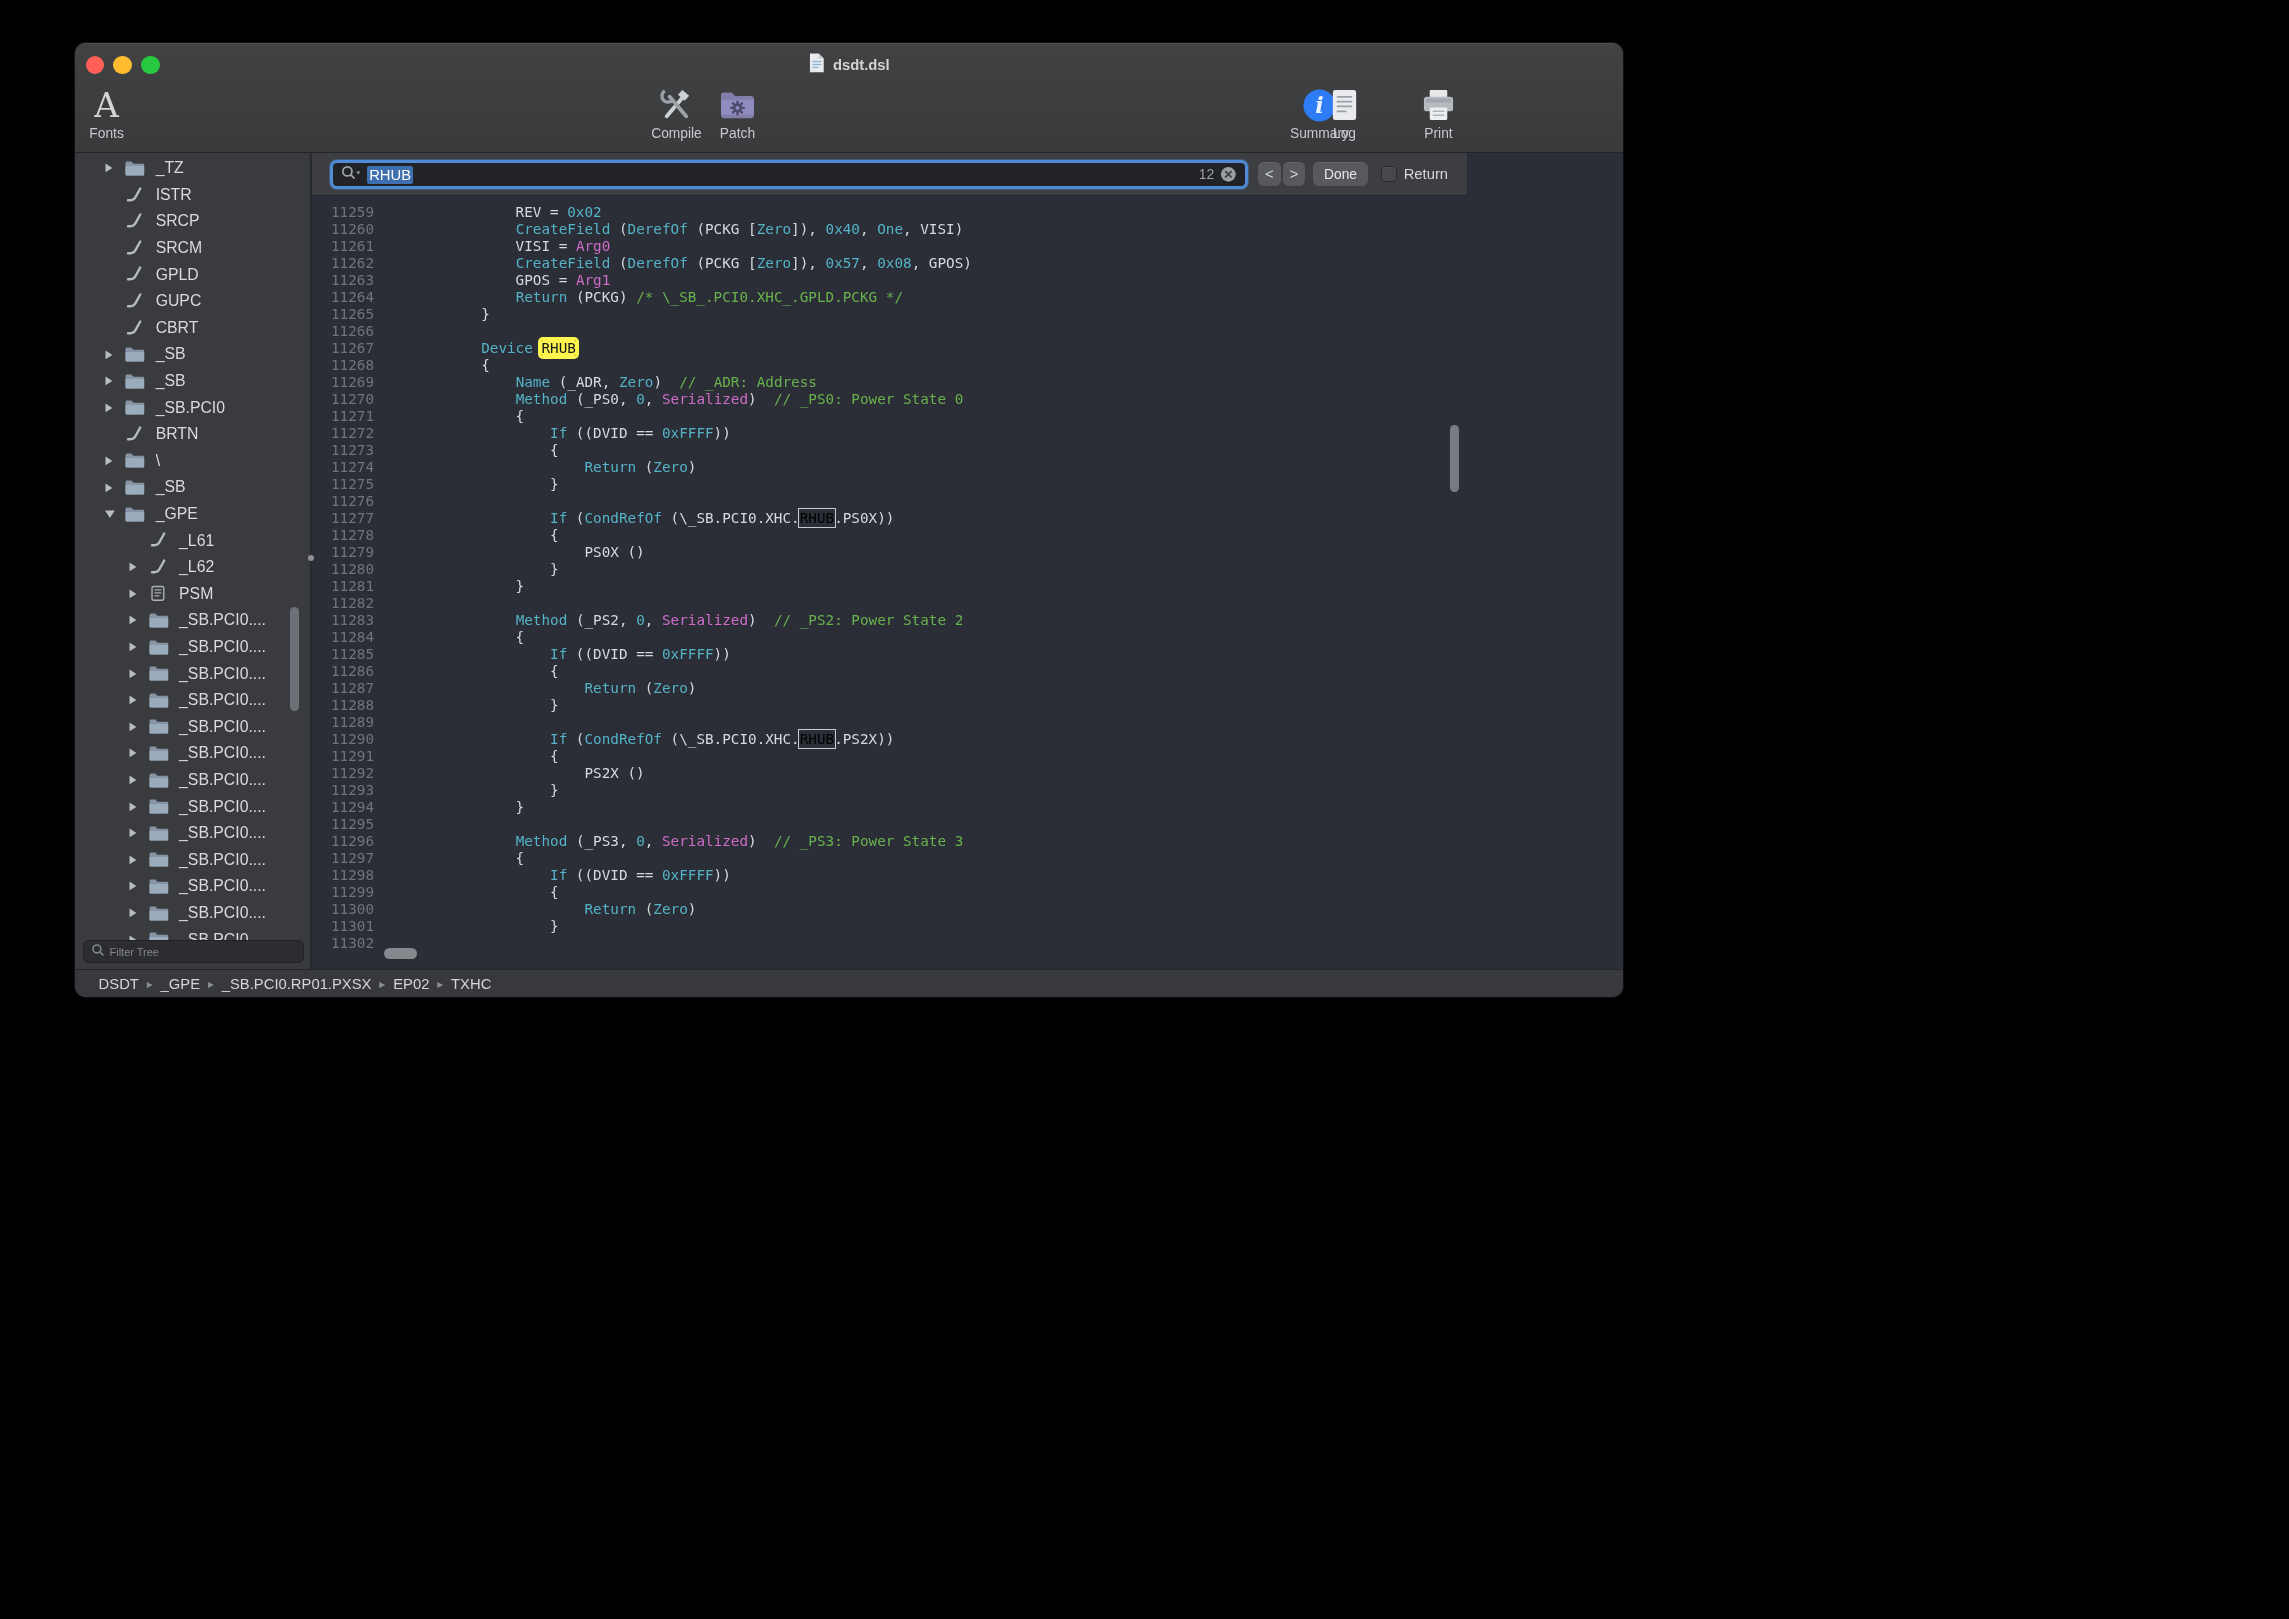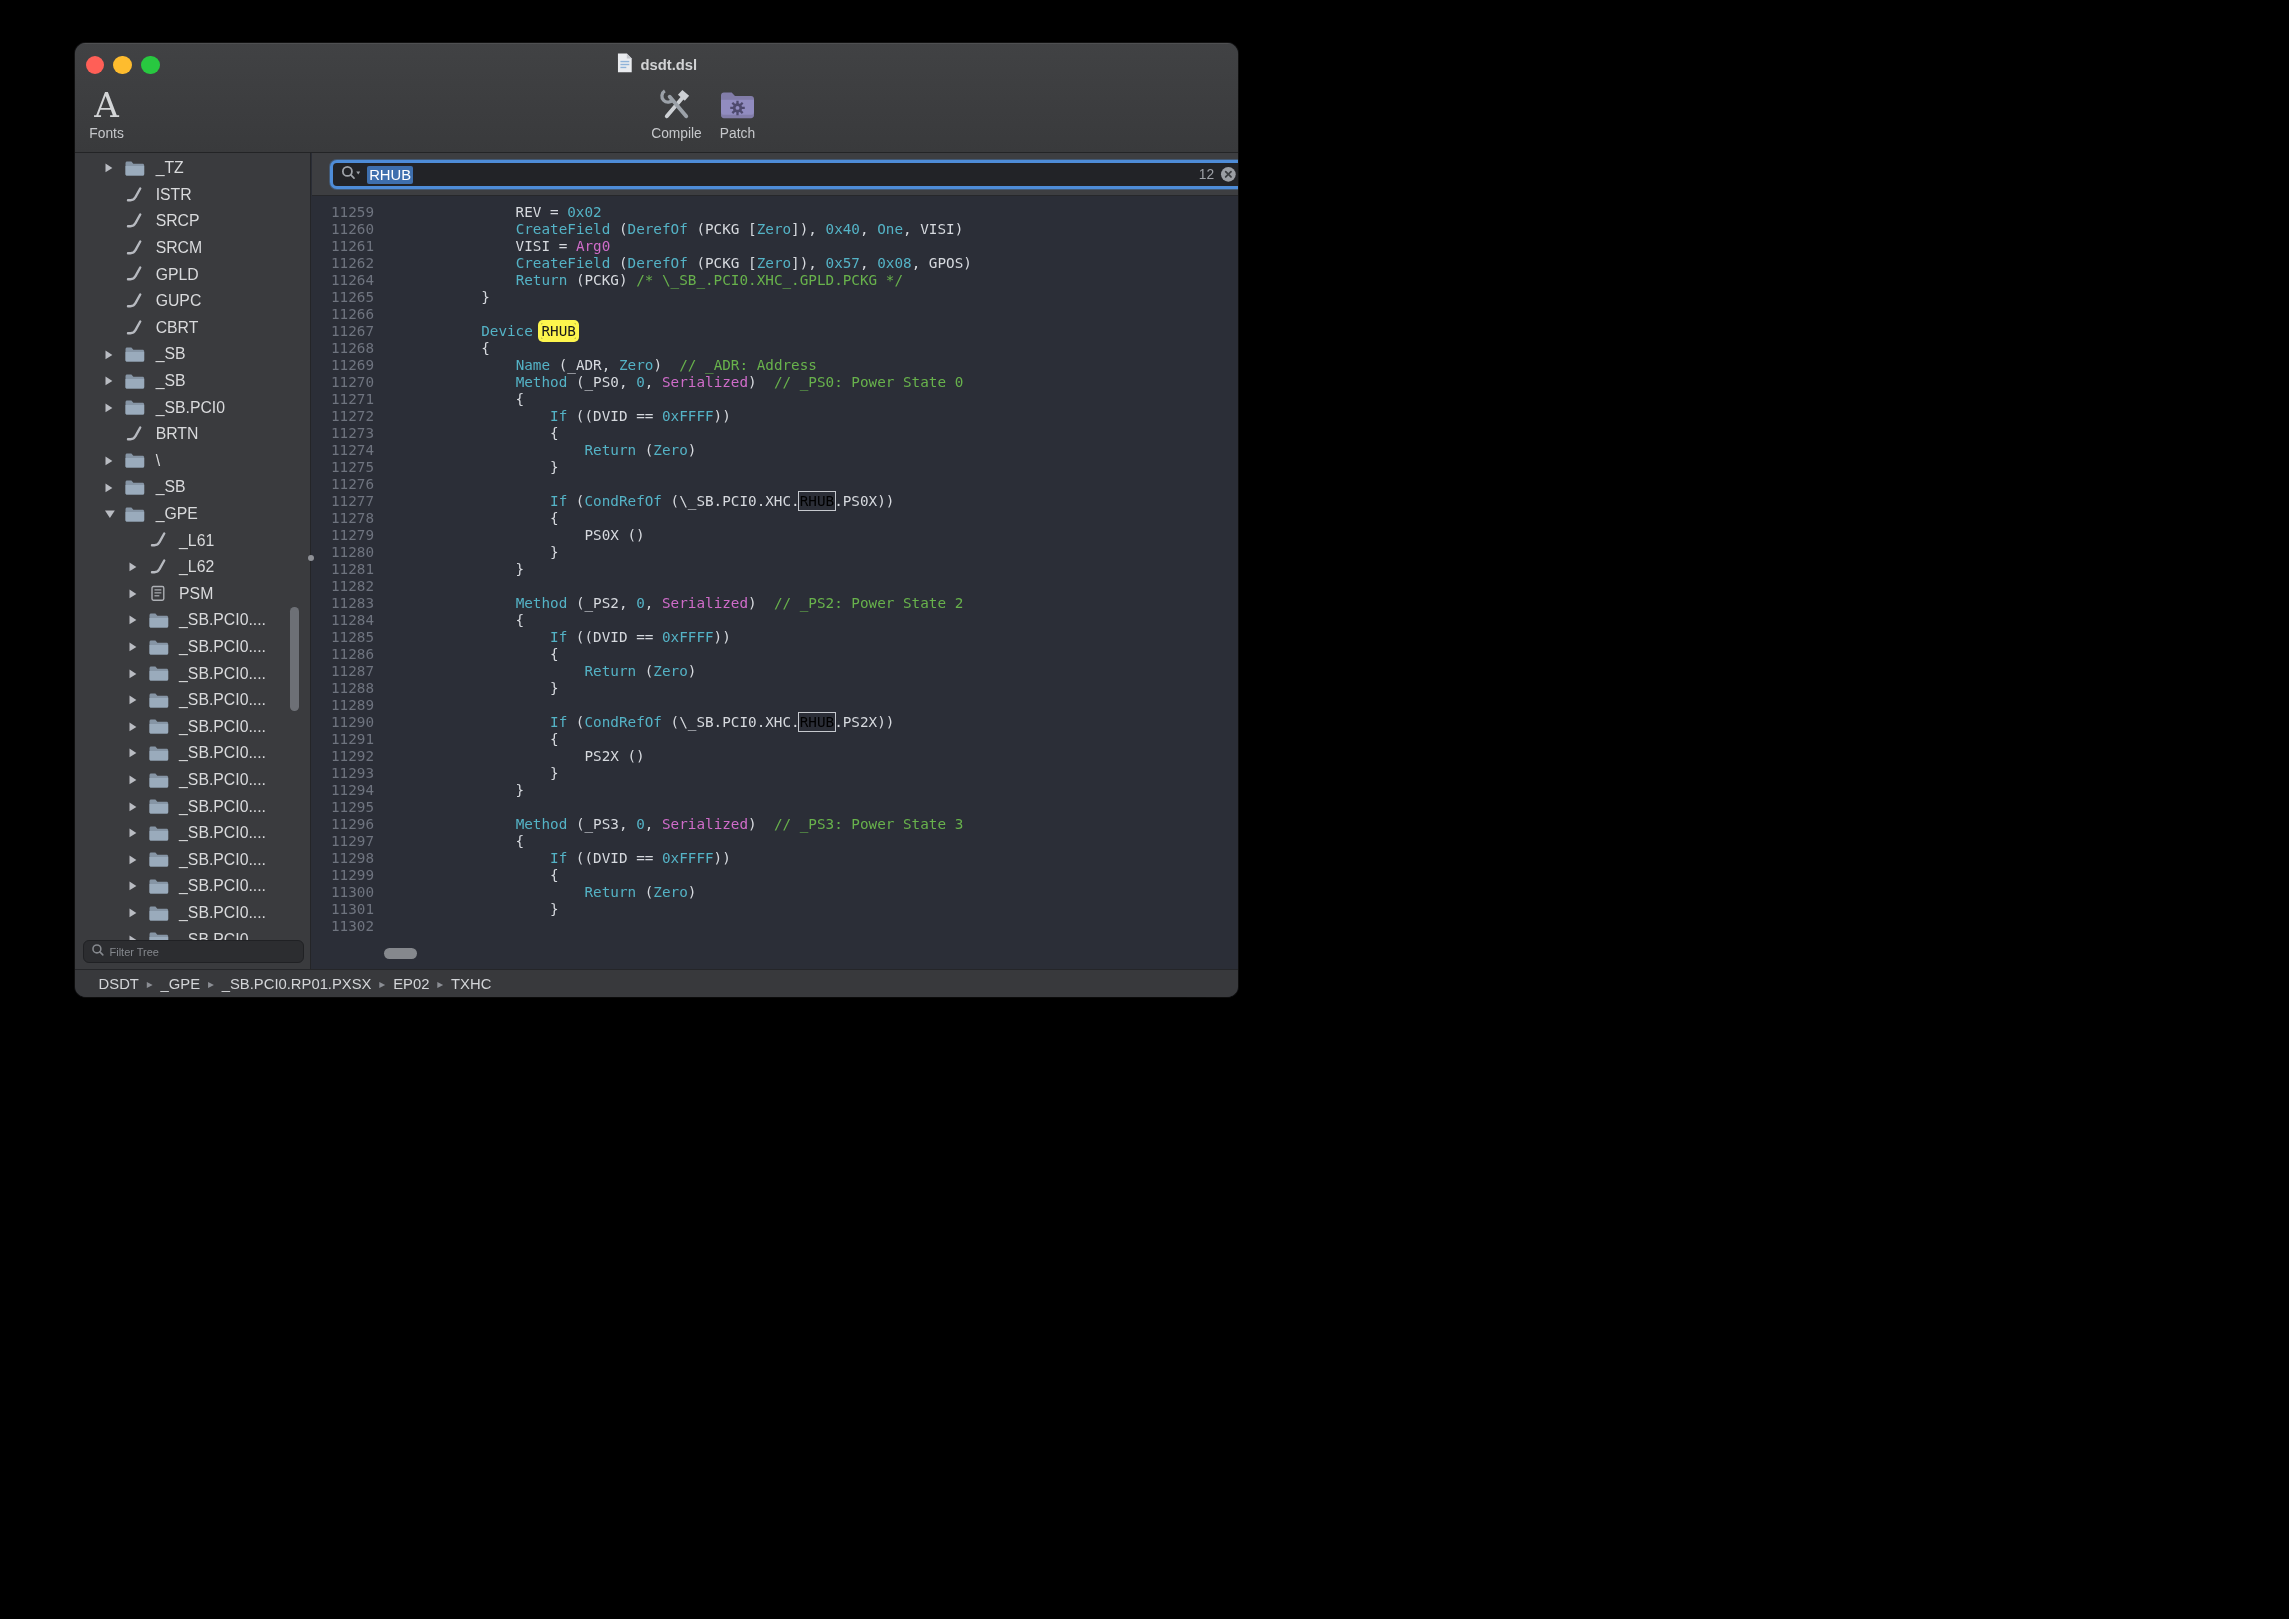--- a/index.html
+++ b/index.html
@@ -1,20 +1,20 @@
 <!DOCTYPE html>
 <html><head>
 <meta charset="utf-8">
 <style>
   * { margin:0; padding:0; box-sizing:border-box; }
   html,body { background:#000; }
   body { width:2289px; height:1619px; position:relative; overflow:hidden;
          font-family:"Liberation Sans", sans-serif; }
 
-  .window { position:absolute; left:75px; top:43px; width:1163px; height:954px;
+  .window { position:absolute; left:75px; top:43px; width:1548px; height:954px;
             border-radius:10.8px; overflow:hidden; background:#2b2e37;
             box-shadow:0 29.6px 69px rgba(0,0,0,.6), 0 0 0 1px rgba(255,255,255,.08);padding-left:40px; }
 
   
   .header { position:absolute; left:0; top:0; width:100%; height:110px;
             background:linear-gradient(#414244,#393a3c); border-bottom:1px solid #232426;
             box-shadow:inset 0 1px 0 rgba(255,255,255,.08); }
   .traffic { position:absolute; left:10.8px; top:12.8px; display:flex; gap:8.9px; }
   .tl { width:18.7px; height:18.7px; border-radius:50%; }
   .tl-close { background:#ff5f57; } .tl-min { background:#febc2e; } .tl-zoom { background:#28c840; }
@@ -624,20 +624,21 @@
         <span class="replace-label">Return</span>
       </div>
     </div>
 
     <div class="code-area">
       <div>
           <div class="code-line"><span class="ln">11259</span><span class="ct"><span class="tok-d">                REV = </span><span class="tok-n">0x02</span></span></div>
           <div class="code-line"><span class="ln">11260</span><span class="ct"><span class="tok-d">                </span><span class="tok-k">CreateField</span><span class="tok-d"> (</span><span class="tok-k">DerefOf</span><span class="tok-d"> (PCKG [</span><span class="tok-k">Zero</span><span class="tok-d">]), </span><span class="tok-n">0x40</span><span class="tok-d">, </span><span class="tok-k">One</span><span class="tok-d">, VISI)</span></span></div>
           <div class="code-line"><span class="ln">11261</span><span class="ct"><span class="tok-d">                VISI = </span><span class="tok-a">Arg0</span></span></div>
           <div class="code-line"><span class="ln">11262</span><span class="ct"><span class="tok-d">                </span><span class="tok-k">CreateField</span><span class="tok-d"> (</span><span class="tok-k">DerefOf</span><span class="tok-d"> (PCKG [</span><span class="tok-k">Zero</span><span class="tok-d">]), </span><span class="tok-n">0x57</span><span class="tok-d">, </span><span class="tok-n">0x08</span><span class="tok-d">, GPOS)</span></span></div>
+          <div class="code-line"><span class="ln">11263</span><span class="ct"><span class="tok-d">                GPOS = </span><span class="tok-a">Arg1</span></span></div>
           <div class="code-line"><span class="ln">11264</span><span class="ct"><span class="tok-d">                </span><span class="tok-k">Return</span><span class="tok-d"> (PCKG) </span><span class="tok-c">/* \_SB_.PCI0.XHC_.GPLD.PCKG */</span></span></div>
           <div class="code-line"><span class="ln">11265</span><span class="ct"><span class="tok-d">            }</span></span></div>
           <div class="code-line"><span class="ln">11266</span><span class="ct"></span></div>
           <div class="code-line"><span class="ln">11267</span><span class="ct"><span class="tok-d">            </span><span class="tok-k">Device</span><span class="tok-d"> </span><span class="tok-hl">RHUB</span></span></div>
           <div class="code-line"><span class="ln">11268</span><span class="ct"><span class="tok-d">            {</span></span></div>
           <div class="code-line"><span class="ln">11269</span><span class="ct"><span class="tok-d">                </span><span class="tok-k">Name</span><span class="tok-d"> (_ADR, </span><span class="tok-k">Zero</span><span class="tok-d">)  </span><span class="tok-c">// _ADR: Address</span></span></div>
           <div class="code-line"><span class="ln">11270</span><span class="ct"><span class="tok-d">                </span><span class="tok-k">Method</span><span class="tok-d"> (_PS0, </span><span class="tok-n">0</span><span class="tok-d">, </span><span class="tok-a">Serialized</span><span class="tok-d">)  </span><span class="tok-c">// _PS0: Power State 0</span></span></div>
           <div class="code-line"><span class="ln">11271</span><span class="ct"><span class="tok-d">                {</span></span></div>
           <div class="code-line"><span class="ln">11272</span><span class="ct"><span class="tok-d">                    </span><span class="tok-k">If</span><span class="tok-d"> ((DVID == </span><span class="tok-n">0xFFFF</span><span class="tok-d">))</span></span></div>
           <div class="code-line"><span class="ln">11273</span><span class="ct"><span class="tok-d">                    {</span></span></div>

